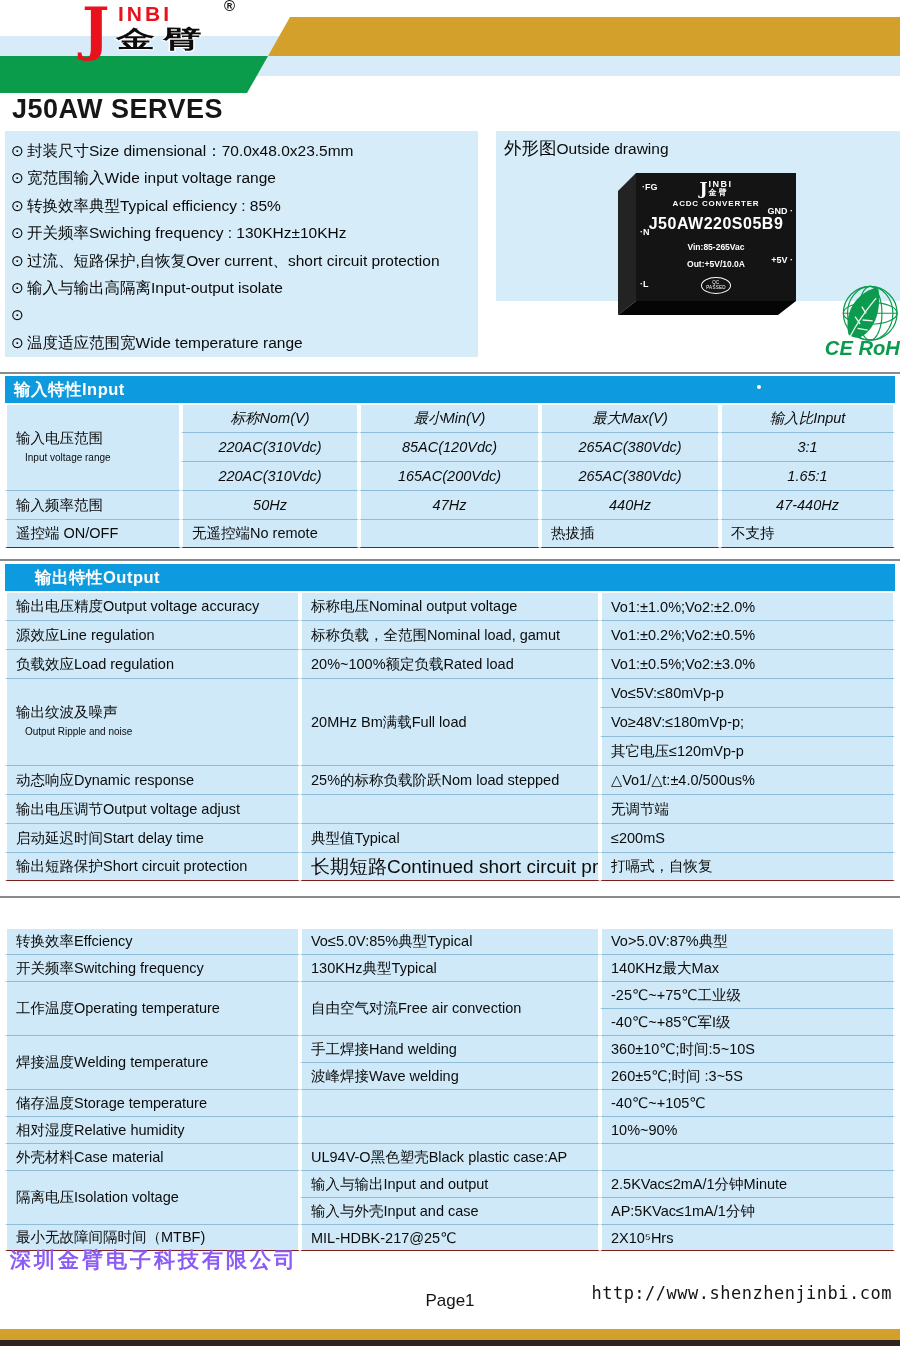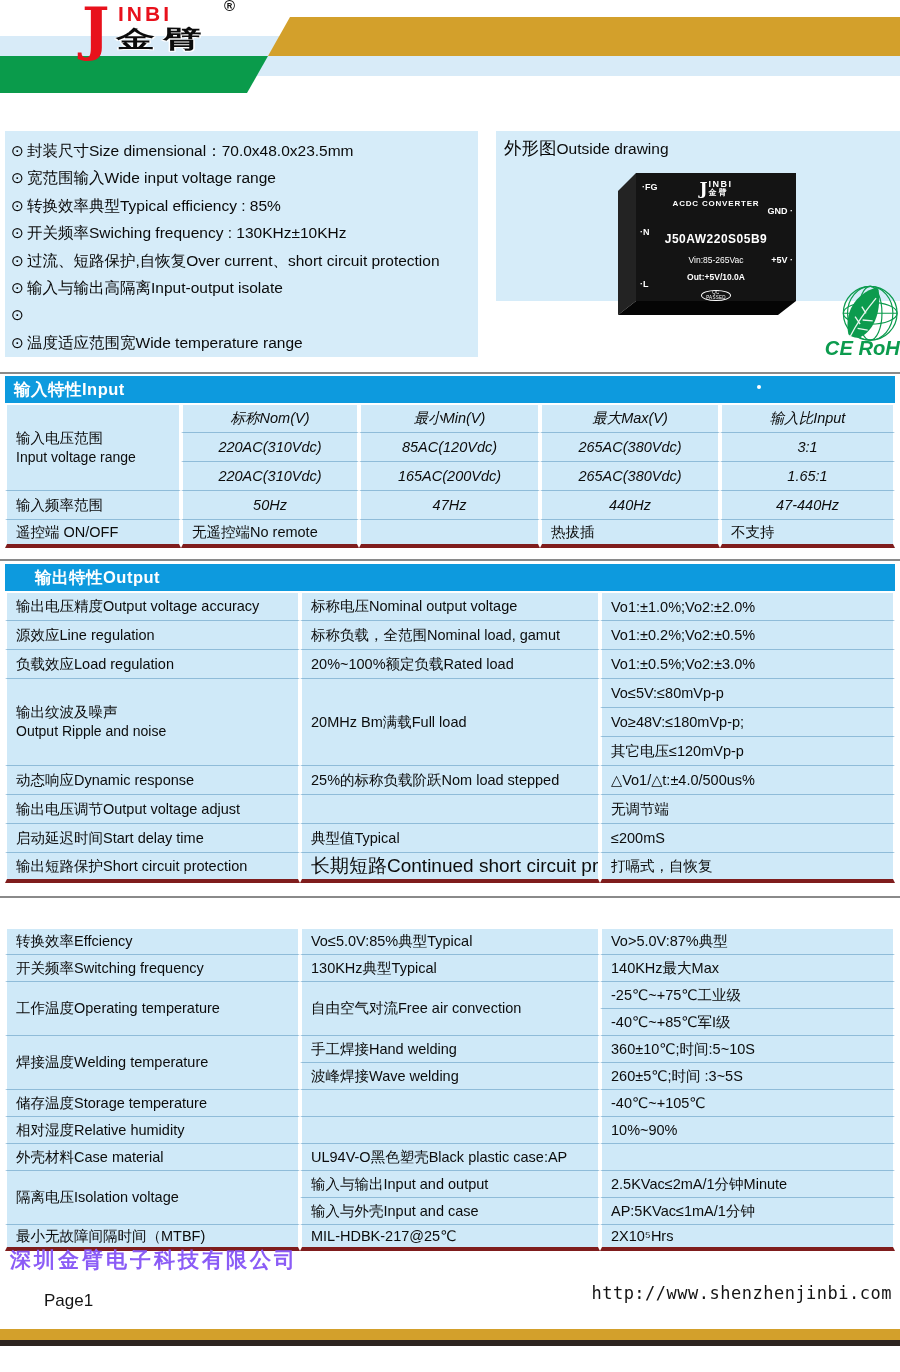--- a/index.html
+++ b/index.html
@@ -46,22 +46,22 @@
   .module { position:absolute; left:112px; top:36px; width:192px; height:158px; }
   .module svg { position:absolute; left:0; top:0; }
   .module-face { position:absolute; left:28px; top:6px; width:160px; height:128px; color:#fff;
                  display:flex; flex-direction:column; align-items:center; padding-top:7px; }
   .m-logo { display:flex; align-items:flex-start; line-height:1; }
   .m-logo .mj { font-size:17px; font-weight:800; font-family:"DejaVu Serif",serif; margin-right:1px; }
   .m-stack { display:flex; flex-direction:column; align-items:flex-start; }
   .m-stack .mi { font-size:9px; font-weight:800; letter-spacing:1.5px; }
   .m-stack .mc { font-size:8px; font-weight:700; letter-spacing:2px; }
   .m-acdc { font-size:8px; font-weight:700; letter-spacing:0.8px; margin-top:2px; }
-  .m-model { font-size:12px; font-weight:800; letter-spacing:0.5px; margin-top:24px; }
-  .m-vin { font-size:8.5px; font-weight:400; margin-top:9px; }
+  .m-model { font-size:16px; font-weight:800; letter-spacing:0.5px; margin-top:7px; }
+  .m-vin { font-size:8.5px; font-weight:700; margin-top:9px; }
   .m-out { font-size:8.5px; font-weight:700; margin-top:7px; }
   .m-stamp { margin-top:8px; width:30px; height:17px; border:1px solid #fff; border-radius:50%;
              display:flex; flex-direction:column; align-items:center; justify-content:center; line-height:1; }
   .m-stamp span { font-size:4.5px; letter-spacing:0.3px; }
   .pin { position:absolute; color:#fff; font-size:9px; font-weight:700; white-space:nowrap; }
   .pin-fg { left:6px; top:9px; } .pin-n { left:4px; top:54px; } .pin-l { left:4px; top:106px; }
   .pin-gnd { right:3px; top:33px; } .pin-v5 { right:3px; top:82px; }
 
   .cert { position:absolute; left:328px; top:150px; width:84px; height:78px; }
 
@@ -72,35 +72,35 @@
   .sec-title { position:absolute; left:5px; width:890px; height:27px; background:var(--accent-blue,#0d9ade);
                color:#fff; font-size:16.5px; font-weight:700; line-height:27px; padding-left:9px; letter-spacing:0.5px; }
   #title-input { top:376px; } #title-output { top:564px;padding-left:30px; } #title-general { top:900px; }
   .stray-dot { position:absolute; left:757px; top:385px; width:4px; height:4px; border-radius:50%; background:#fff; }
 
   table { position:absolute; border-collapse:separate; border-spacing:0; table-layout:fixed; }
   td { background:var(--cell-blue,#cfe9f8); border-left:2px solid #fff; border-right:2px solid #fff;
        border-top:1px solid #8fbcd9; height:29px; padding:0 9px; font-size:14.5px; color:#0c0c0c;
        white-space:nowrap; overflow:hidden; vertical-align:middle; }
   tr:first-child td { border-top:2px solid #fff; }
-  tr:last-child td { border-bottom:4px solid #7f1d1d; }
+  tr:last-child td { border-bottom:1px solid #7f1d1d; }
   td.c { text-align:center;font-style:italic; }
   td.lbl2 div { line-height:19px; }
-  td.lbl2 .en { font-size:14px; }
+  td.lbl2 .en { font-size:10px;margin-left:9px; }
 
   #t-input   { left:5px; top:403px; width:890px; }
   #t-output  { left:5px; top:591px; width:890px; }
   #t-general { left:5px; top:927px; width:890px; }
   #t-general td { height:27px; }
   #t-output tr:nth-child(10) td:nth-child(2) { font-size:19px;text-align:right; }
 
   
   .footer-company { position:absolute; left:10px; top:1246px; font-size:21px; font-weight:600; letter-spacing:3px;
                     color:#8b5cf6; white-space:nowrap; }
-  .footer-page { position:absolute; left:0; top:1291px; width:900px; font-size:17px; color:#141414;padding-left:44px; }
+  .footer-page { position:absolute; left:0; top:1291px; width:900px; text-align:center; font-size:17px; color:#141414; }
   .footer-url { position:absolute; right:8px; top:1283px; font-size:17px; letter-spacing:0.5px; color:#141414;
                 font-family:"DejaVu Sans Mono",monospace; white-space:nowrap; }
   .bar-gold { position:absolute; left:0; top:1329px; width:900px; height:11px; background:var(--gold,#d3a02b); }
   .bar-dark { position:absolute; left:0; top:1340px; width:900px; height:6px; background:var(--bar-dark,#2e2520); }
 </style>
 </head>
 <body>
 
 <div id="page">
 
@@ -108,20 +108,21 @@
   <div class="band-gold"></div>
   <div class="band-green"></div>
 
   <div class="logo">
     <span class="logo-j">J</span>
     <span class="logo-inbi">INBI</span>
     <span class="logo-reg">®</span>
     <span class="logo-cn">金臂</span>
   </div>
 
+  <div class="page-title">J50AW SERVES</div>
 
   <div class="features">
     <ul>
       <li>
           <span class="blt">⊙</span>
           <span>封装尺寸Size dimensional：70.0x48.0x23.5mm</span>
         </li>
       <li>
           <span class="blt">⊙</span>
           <span>宽范围输入Wide input voltage range</span>

